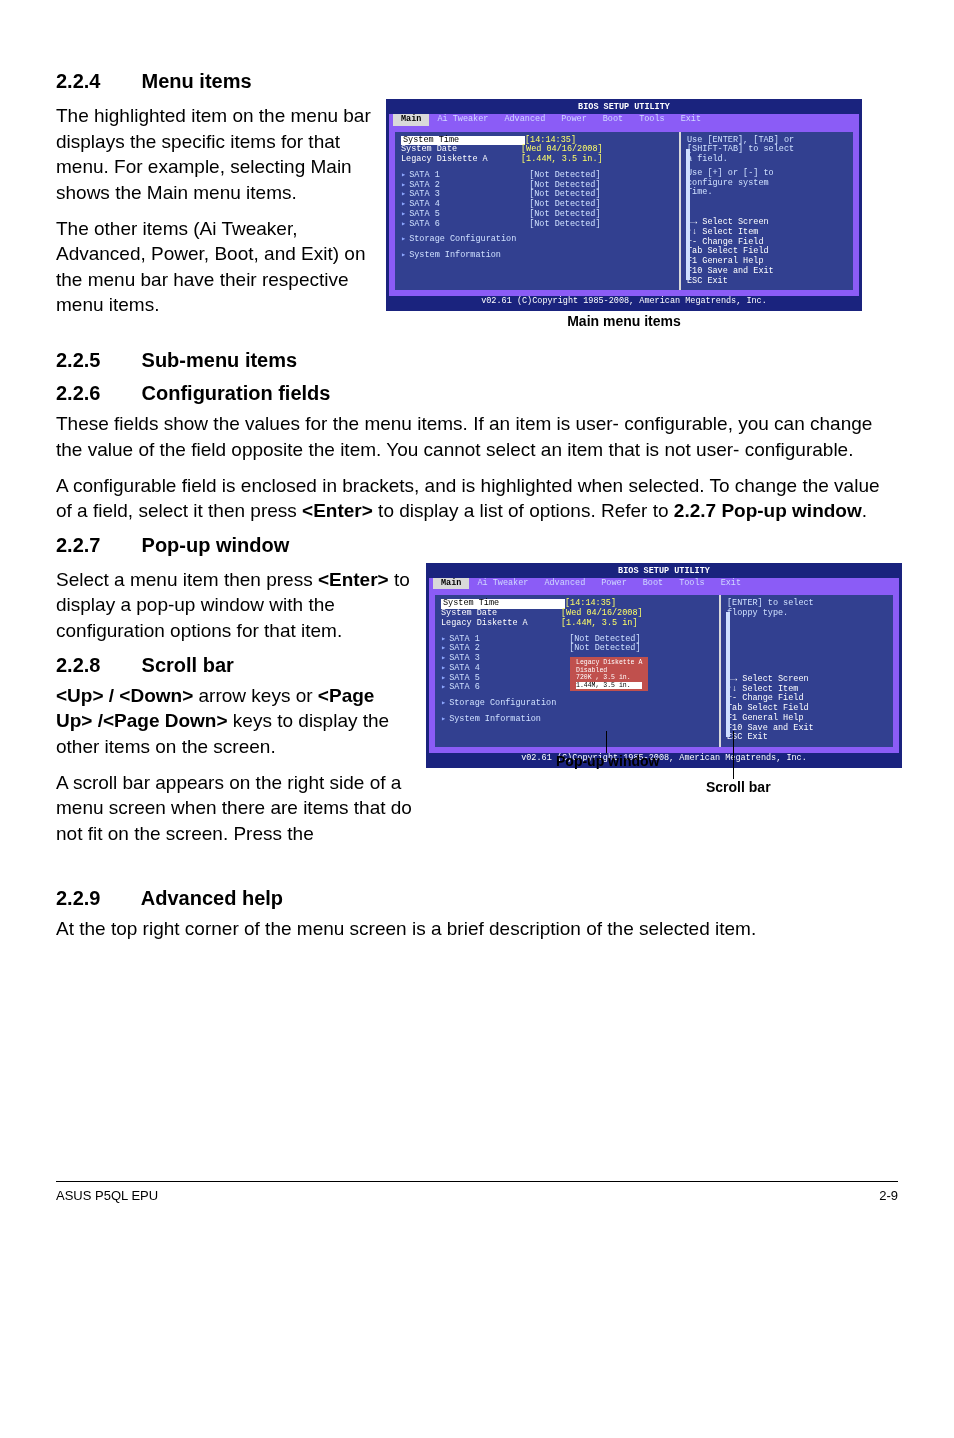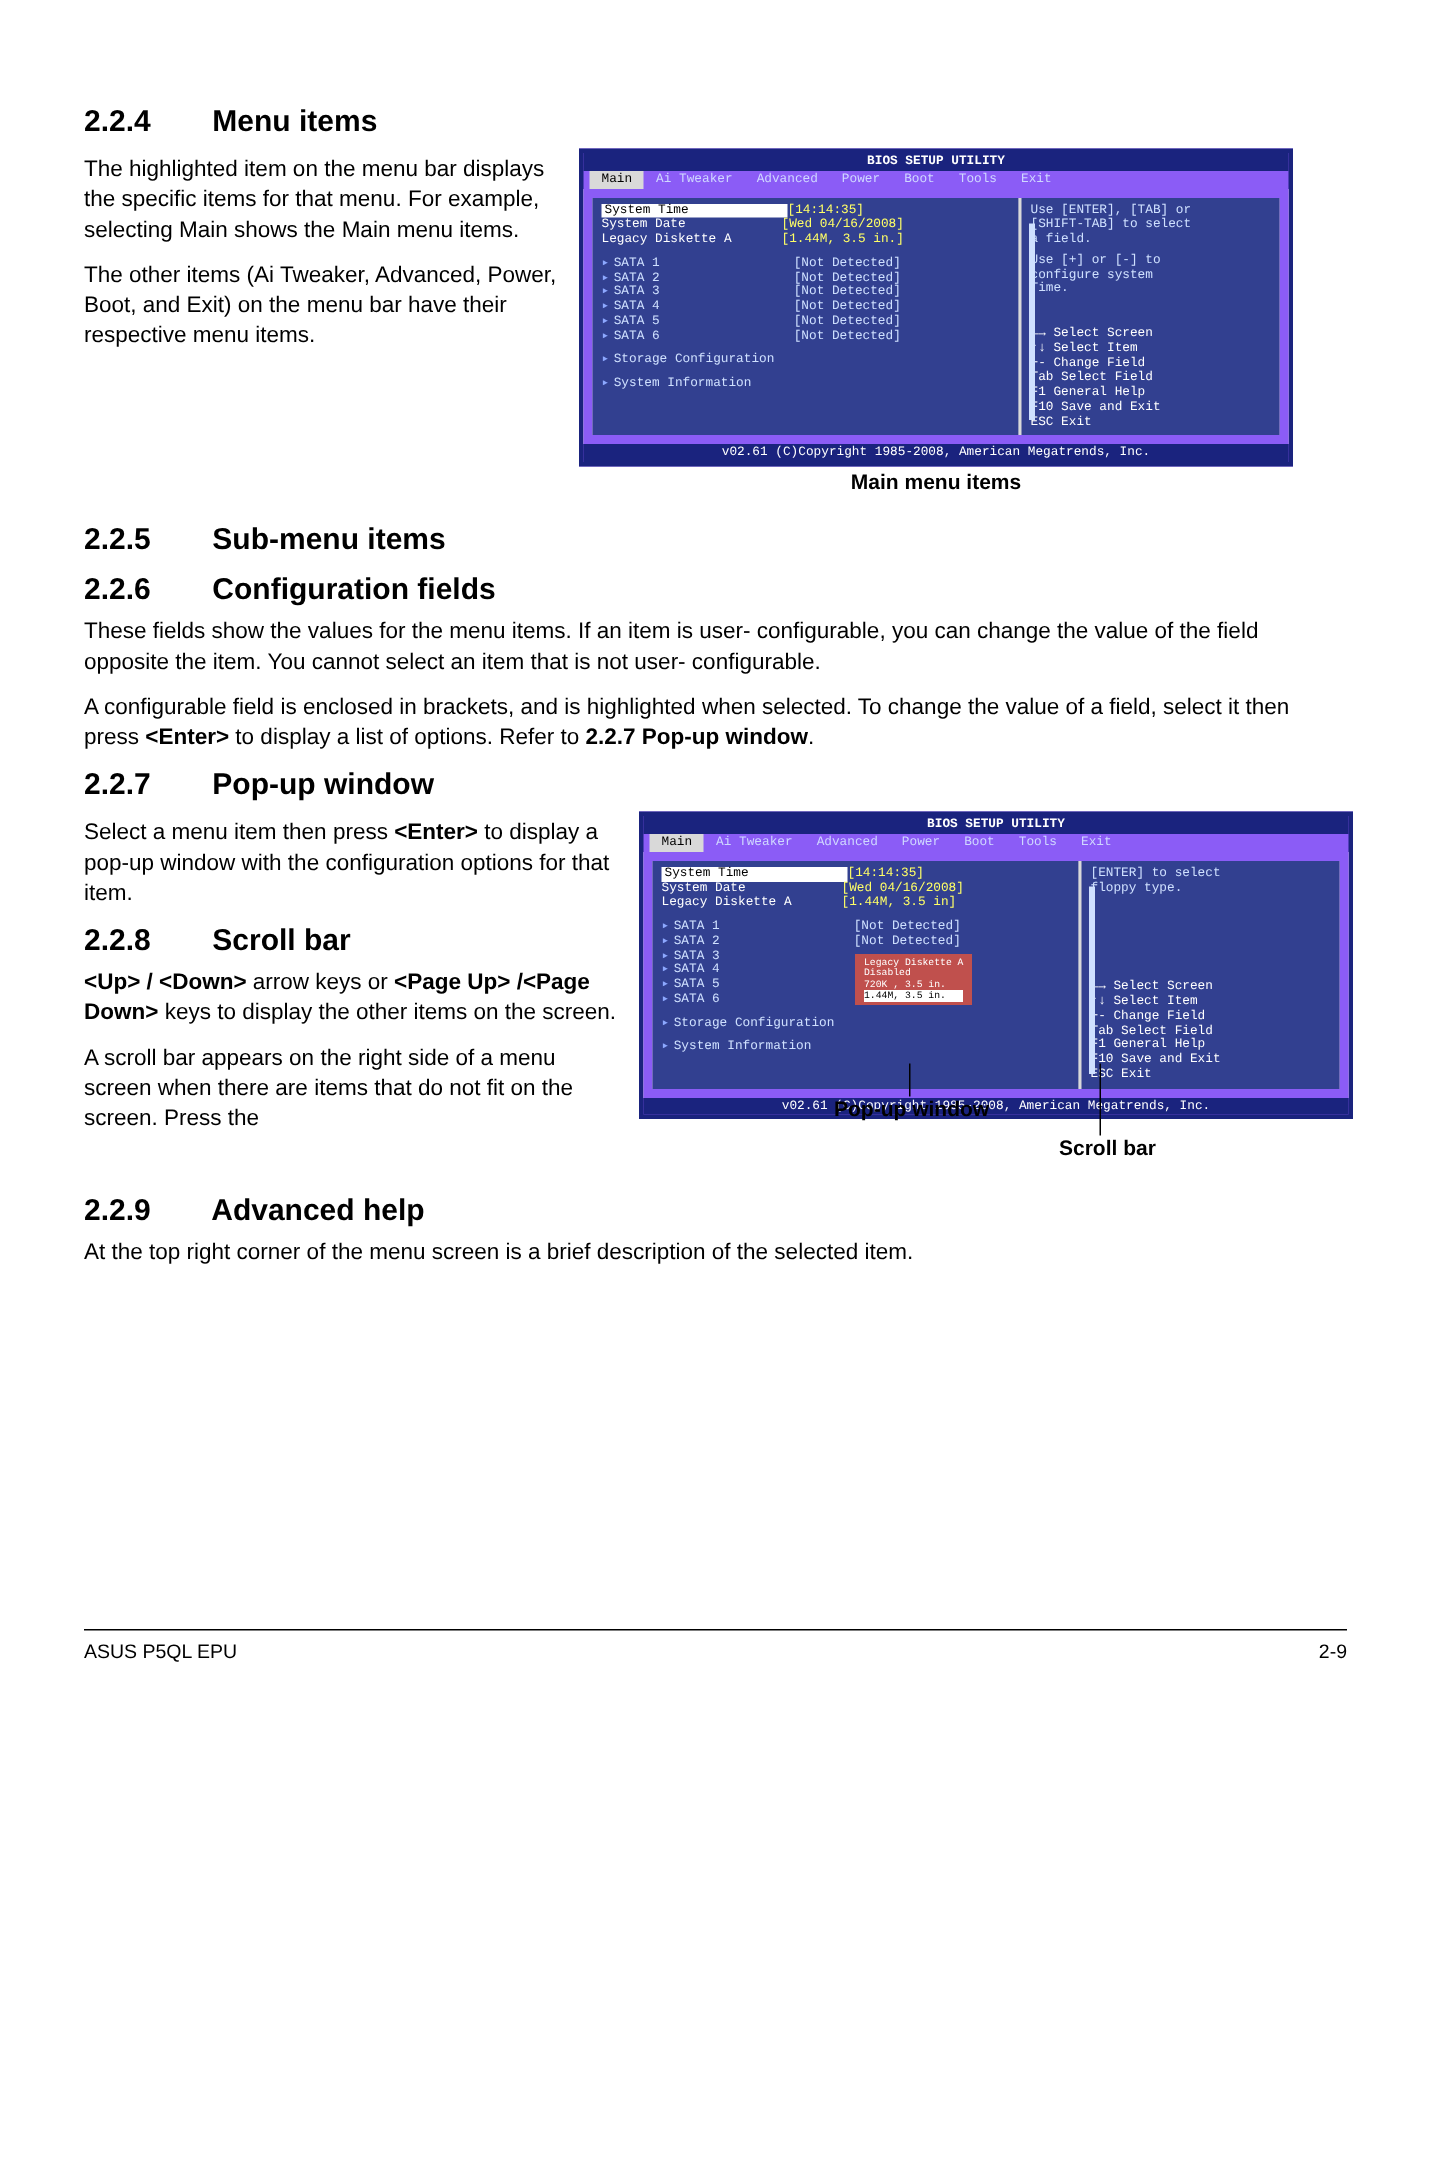--- a/index.html
+++ b/index.html
@@ -17,21 +17,21 @@
   h2 {
     font-size: 20px;
     font-weight: bold;
     margin: 10px 0 6px 0;
   }
   h2 .num {
     display: inline-block;
     min-width: 80px;
   }
   p {
-    font-size: 15px;
+    font-size: 19px;
     line-height: 1.35;
     margin: 4px 0 10px 0;
   }
   .row {
     display: flex;
     align-items: flex-start;
     gap: 10px;
   }
   .col-text {
     flex: 0 0 320px;
@@ -61,20 +61,21 @@
     display: flex;
     padding: 0 4px;
     color: #cfd8ff;
   }
   .bios .menubar span {
     padding: 1px 8px;
   }
   .bios .menubar .sel {
     background: #d9d9d9;
     color: #000;
+    font-weight: bold;
   }
   .bios .bodyrow {
     display: flex;
     background: #d9d9d9;
     border: 6px solid #8b5cf6;
   }
   .bios .leftpane {
     flex: 1;
     background: #324090;
     padding: 4px 6px;

